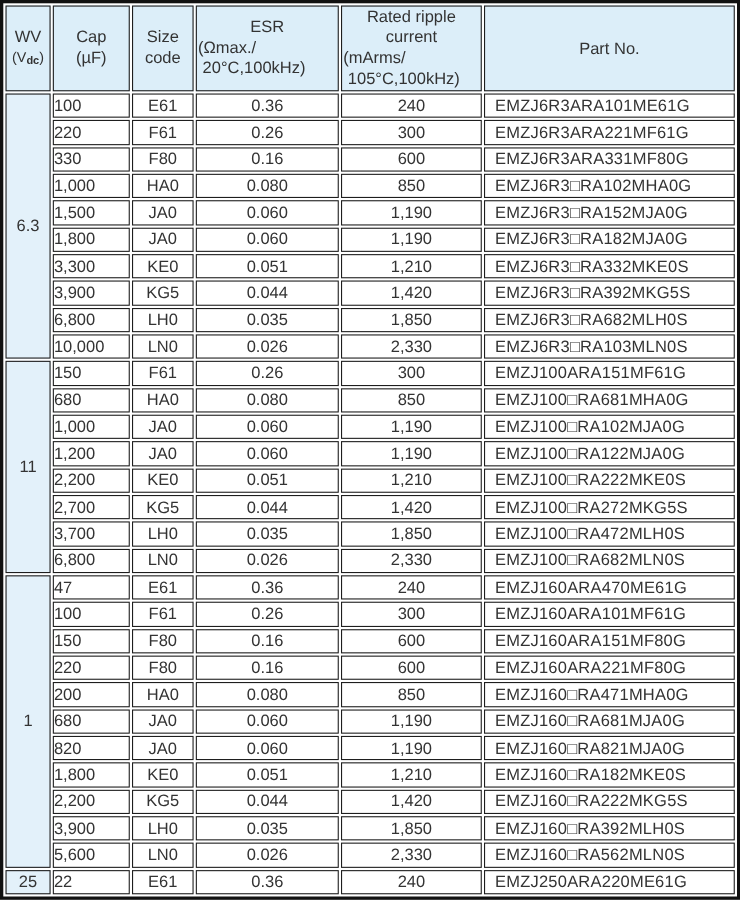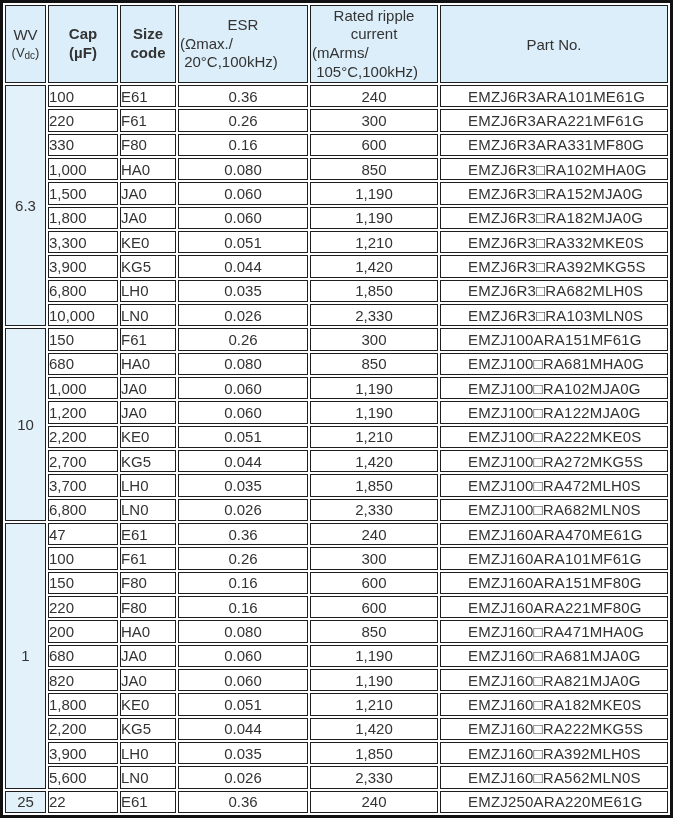--- a/index.html
+++ b/index.html
@@ -30,37 +30,37 @@
     overflow: hidden;
   }
   thead th {
     height: 78px;
     background: #dceef9;
     font-weight: normal;
     vertical-align: middle;
     text-align: center;
     padding: 0;
   }
-  .h-multiline { white-space: pre; line-height: 1.25; display: block; font-weight: bold; }
+  .h-multiline { white-space: pre; line-height: 1.25; display: block; }
   .h-sub { display: block; text-align: left; white-space: pre; line-height: 1.25; padding-left: 1px; }
   .h-title { display: block; text-align: center; white-space: pre; line-height: 1.25; }
-  .wv-sub { font-size: 10px; vertical-align: -2px; }
+  .wv-sub { font-size: 10px; vertical-align: -2px; font-weight: bold; }
   tbody td { height: 19px; padding: 0; vertical-align: middle; }
   td.wv-cell {
     background: #e3f1fa;
     text-align: center;
     vertical-align: middle;
     font-size: 15px;
     margin-left: 11px;
   }
   td.cap-cell   { text-align: left;  padding-right: 9px; }
-  td.size-code-cell { text-align: left; }
+  td.size-code-cell { text-align: center; }
   td.esr-cell   { text-align: center; margin-left: 35px; }
   td.ripple-cell{ text-align: center; margin-left: 16px; }
-  td.part-no-cell { text-align: left; padding-left: 27px; letter-spacing: 0.2px; }
+  td.part-no-cell { text-align: left; padding-left: 9px; letter-spacing: 0.2px; }
 </style>
 </head>
 <body>
 
 <div class="table-wrap">
   <table class="spec-table">
     <colgroup>
       <col style="width:41px">
       <col style="width:70px">
       <col style="width:56px">
@@ -164,21 +164,21 @@
           <td class="part-no-cell">EMZJ6R3□RA682MLH0S</td>
         </tr>
         <tr>
           <td class="cap-cell">10,000</td>
           <td class="size-code-cell">LN0</td>
           <td class="esr-cell">0.026</td>
           <td class="ripple-cell">2,330</td>
           <td class="part-no-cell">EMZJ6R3□RA103MLN0S</td>
         </tr>
         <tr>
-          <td class="wv-cell" rowspan="8">10</td>
+          <td class="wv-cell" rowspan="8">11</td>
           <td class="cap-cell">150</td>
           <td class="size-code-cell">F61</td>
           <td class="esr-cell">0.26</td>
           <td class="ripple-cell">300</td>
           <td class="part-no-cell">EMZJ100ARA151MF61G</td>
         </tr>
         <tr>
           <td class="cap-cell">680</td>
           <td class="size-code-cell">HA0</td>
           <td class="esr-cell">0.080</td>

